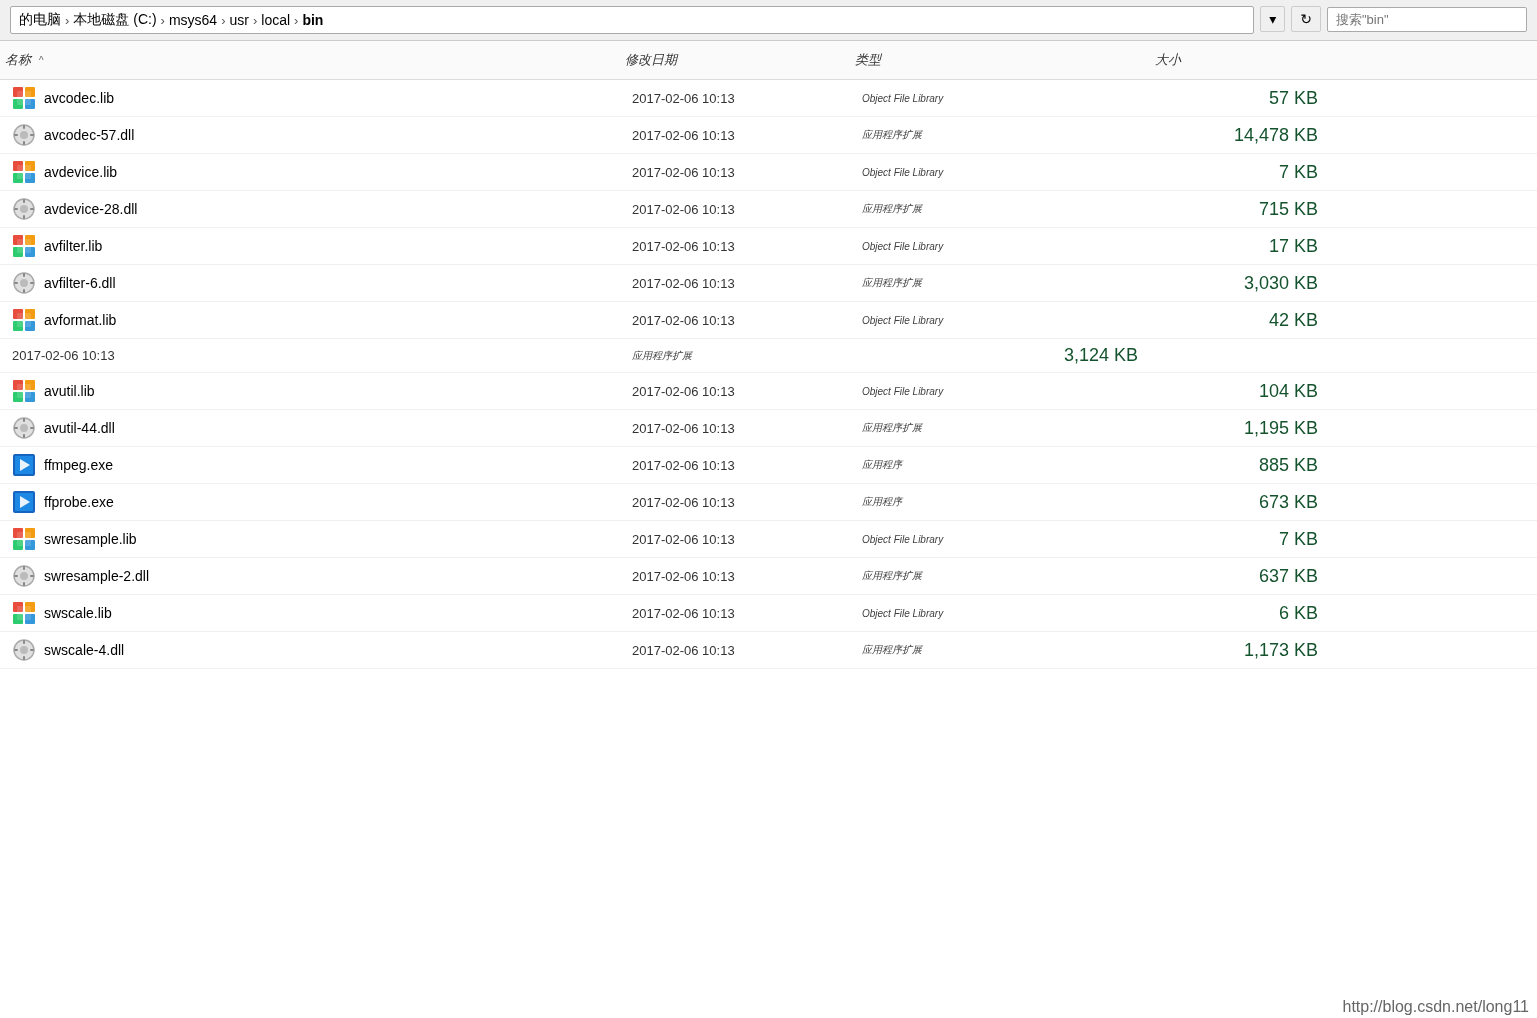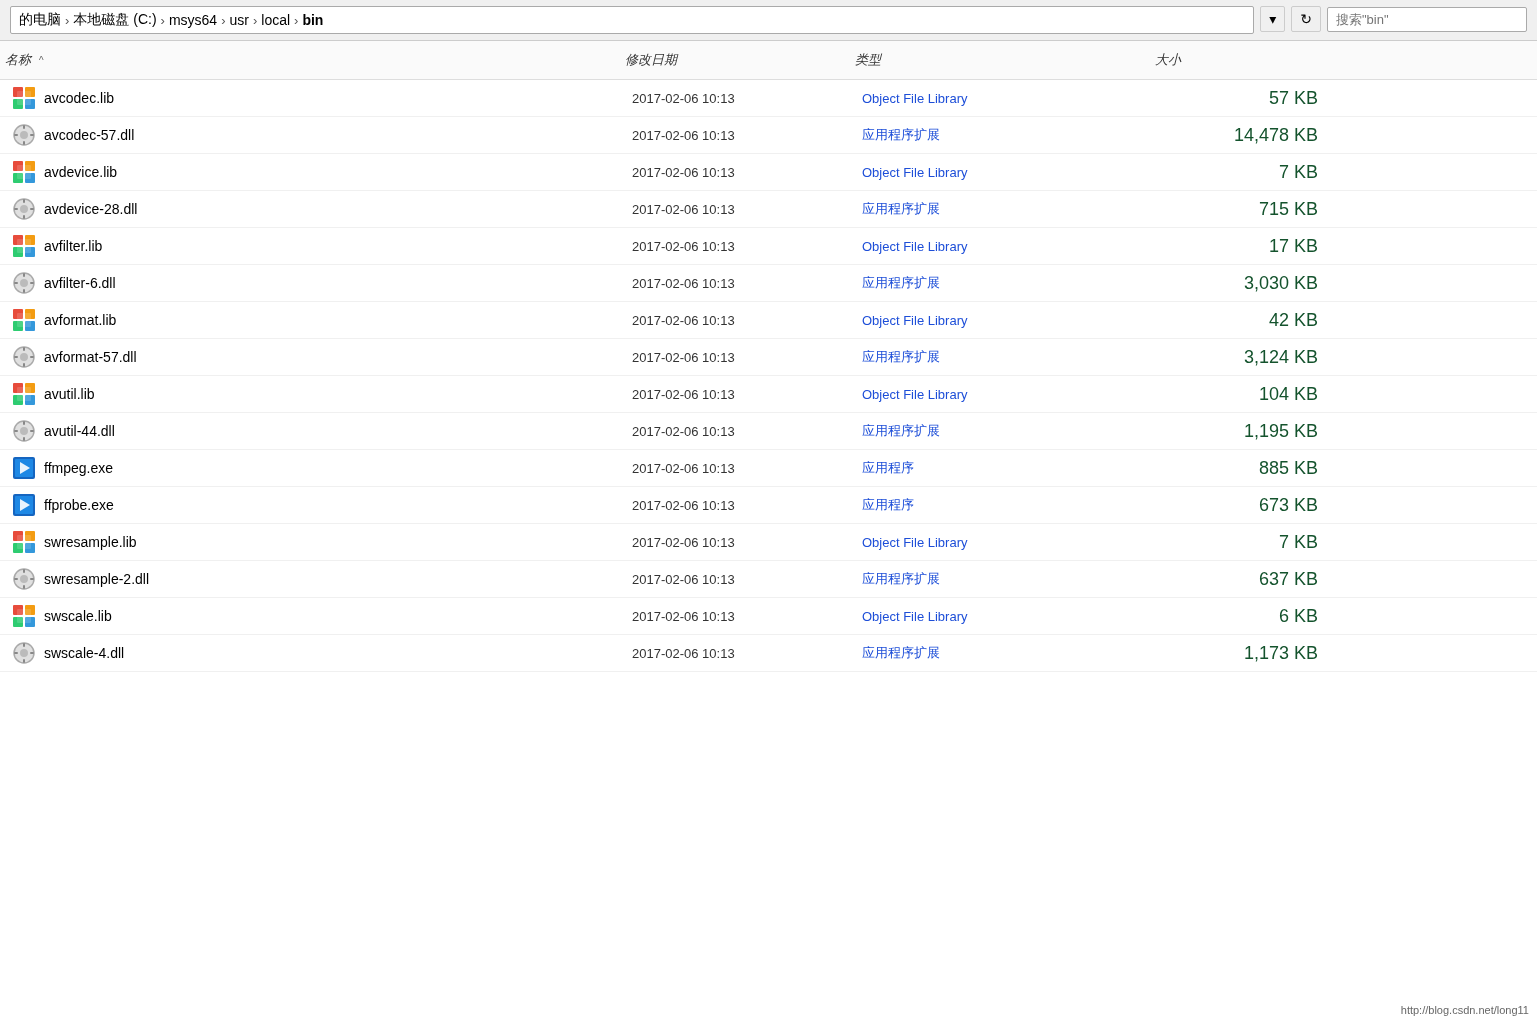--- a/index.html
+++ b/index.html
@@ -123,36 +123,37 @@
     .file-name-text {
       font-size: 14px;
     }
     .file-date {
       padding: 4px 12px;
       font-size: 13px;
       color: #333;
     }
     .file-type {
       padding: 4px 12px;
-      font-size: 13px;
-      color: #1d4ed8;
+      font-size: 10px;
+      color: #404040;
+      font-style: italic;
     }
     .file-size {
       padding: 4px 12px;
       font-size: 18px;
       color: #14532d;
       text-align: right;
     }
 
     .status-bar {
       position: fixed;
       bottom: 0;
       right: 0;
       padding: 2px 8px;
-      font-size: 11px;
+      font-size: 16px;
       color: #666;
       background: rgba(255,255,255,0.9);
     }
 
     
     .lib-icon-svg {
       width: 24px;
       height: 24px;
     }
     .dll-icon-svg {
@@ -323,33 +324,20 @@
     <rect x="5" y="5" width="14" height="14" rx="1" fill="rgba(255,255,255,0.15)"></rect>
   </svg>
           </span>
       <span class="file-name-text">avformat.lib</span>
     </div>
     <div class="file-date">2017-02-06 10:13</div>
     <div class="file-type">Object File Library</div>
     <div class="file-size">42 KB</div>
   </div>
       <div class="file-row">
-    <div class="file-name-cell">
-      <span class="file-icon">
-            <svg class="dll-icon-svg" viewBox="0 0 24 24" xmlns="http://www.w3.org/2000/svg">
-    <circle cx="12" cy="12" r="10" fill="#e0e0e0" stroke="#aaa" stroke-width="1.5"></circle>
-    <circle cx="12" cy="12" r="4" fill="#bbb"></circle>
-    <rect x="11" y="2" width="2" height="4" rx="1" fill="#888"></rect>
-    <rect x="11" y="18" width="2" height="4" rx="1" fill="#888"></rect>
-    <rect x="2" y="11" width="4" height="2" rx="1" fill="#888"></rect>
-    <rect x="18" y="11" width="4" height="2" rx="1" fill="#888"></rect>
-  </svg>
-          </span>
-      <span class="file-name-text">avformat-57.dll</span>
-    </div>
     <div class="file-date">2017-02-06 10:13</div>
     <div class="file-type">应用程序扩展</div>
     <div class="file-size">3,124 KB</div>
   </div>
       <div class="file-row">
     <div class="file-name-cell">
       <span class="file-icon">
             <svg class="lib-icon-svg" viewBox="0 0 24 24" xmlns="http://www.w3.org/2000/svg">
     <rect x="1" y="1" width="10" height="10" rx="1" fill="#e74c3c"></rect>
     <rect x="13" y="1" width="10" height="10" rx="1" fill="#f39c12"></rect>

